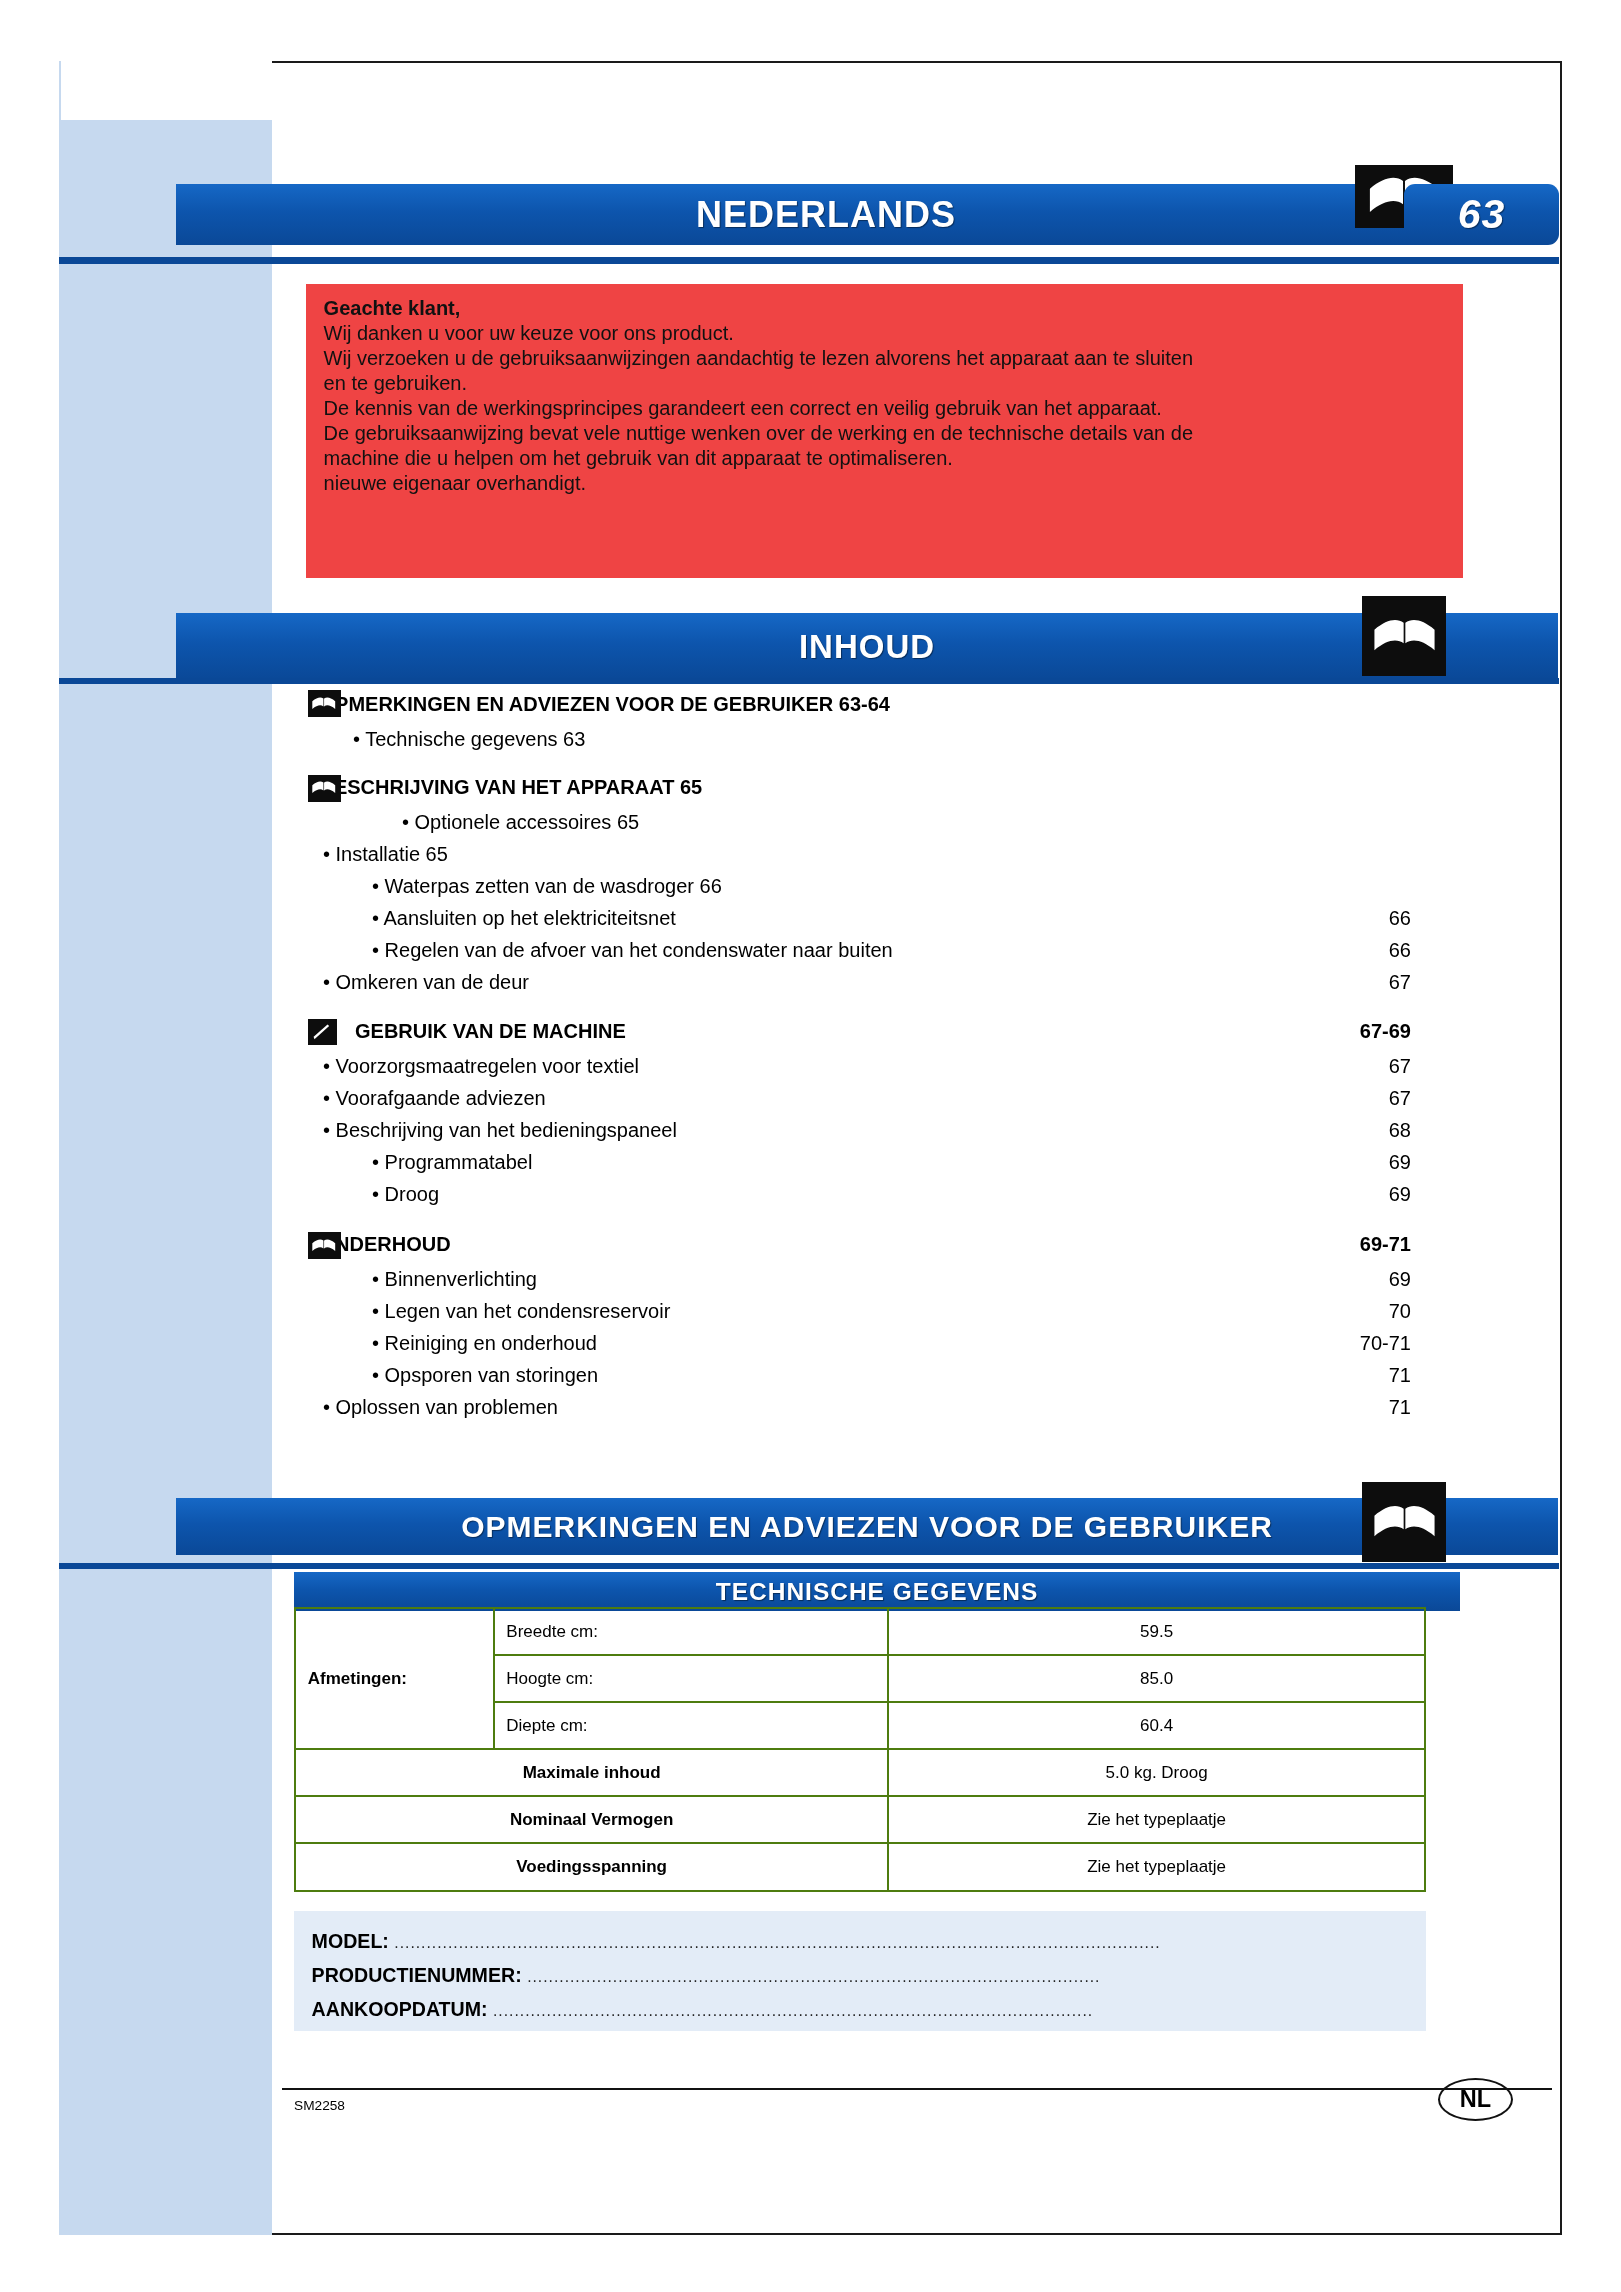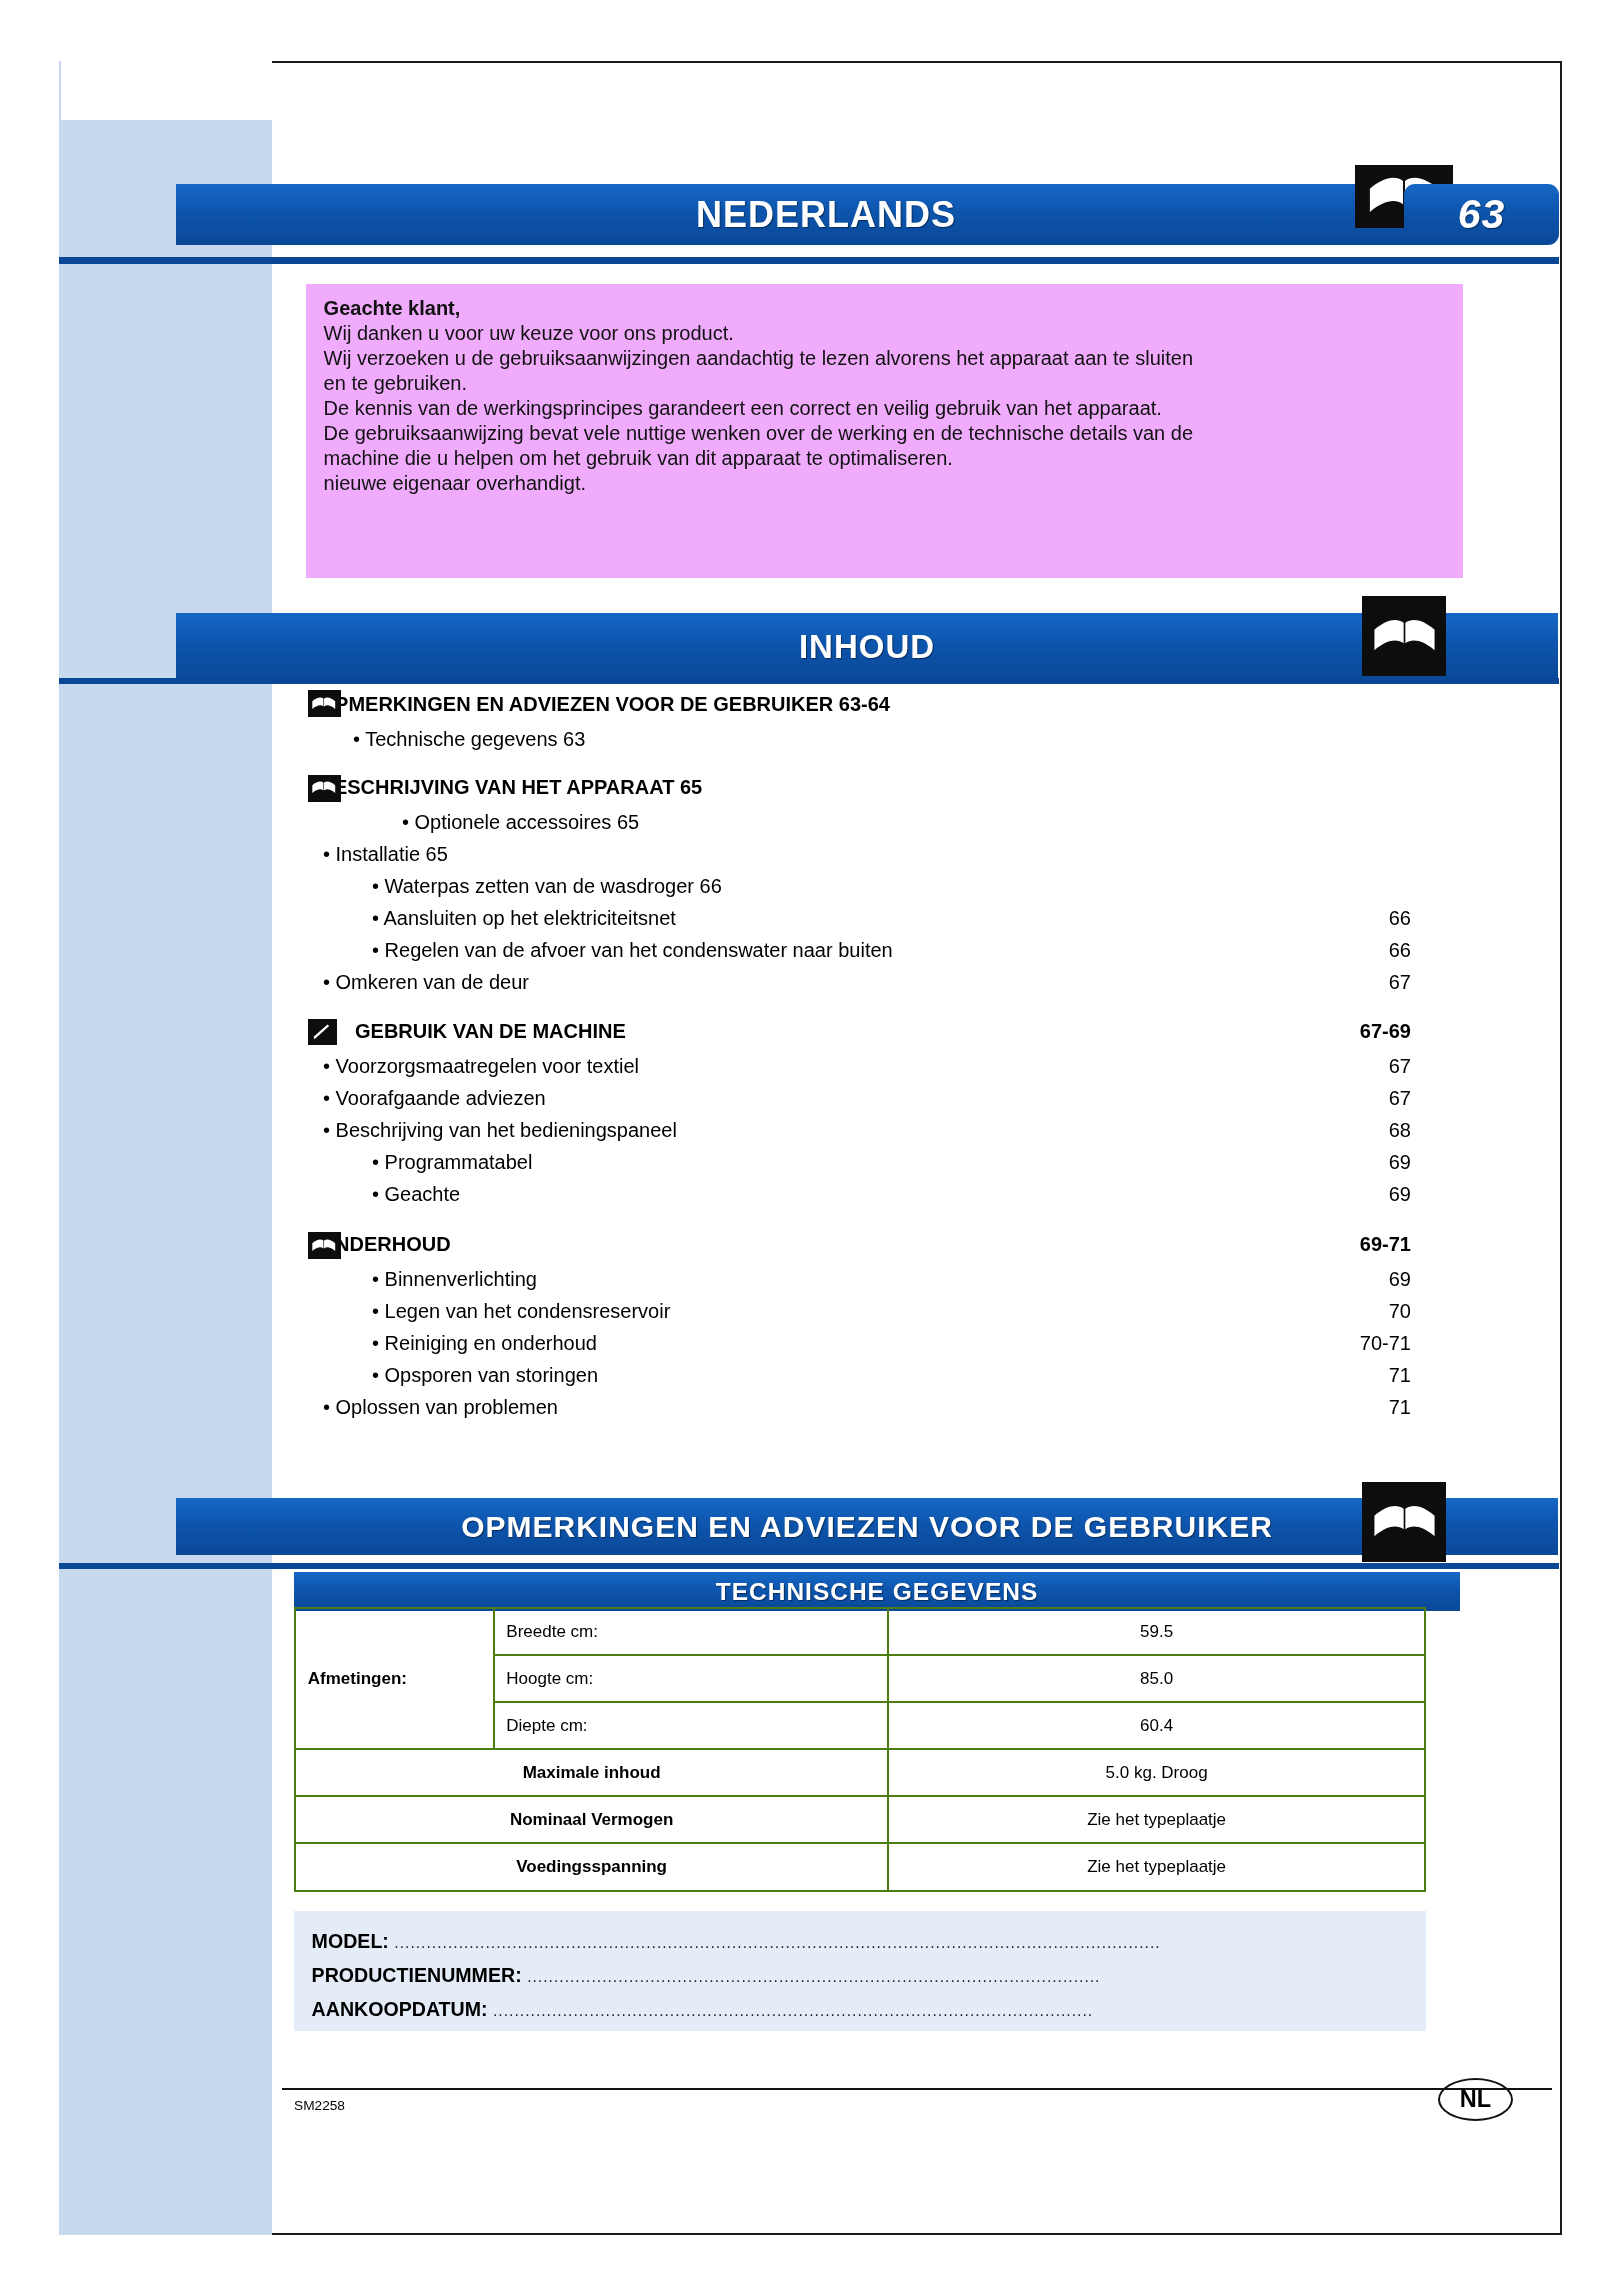--- a/index.html
+++ b/index.html
@@ -79,21 +79,21 @@
     align-items: center;
     justify-content: center;
   }
   .book-icon svg { display: block; }
 
   
   .intro-box {
     position: absolute;
     left: 306px; top: 284px;
     width: 1157px; height: 294px;
-    background: #f0abfc;
+    background: #ef4444;
     padding: 11.8px 17.6px;
     box-sizing: border-box;
   }
   .intro-box p {
     margin: 0;
     font-size: 20px;
     line-height: 25px;
     color: #111;
   }
   .intro-box .lead { font-weight: bold; }
@@ -307,21 +307,21 @@
     </div>
     <div class="toc-row" style="padding-left:29px;">
       <span class="toc-label">• Beschrijving van het bedieningspaneel</span>
       <span class="toc-pg">68</span>
     </div>
     <div class="toc-row" style="padding-left:78px;">
       <span class="toc-label">• Programmatabel</span>
       <span class="toc-pg">69</span>
     </div>
     <div class="toc-row" style="padding-left:78px;">
-      <span class="toc-label">• Geachte</span>
+      <span class="toc-label">• Droog</span>
       <span class="toc-pg">69</span>
     </div>
 
     <div class="toc-row head" style="padding-left:25.5px; margin-top:15.7px;">
       <span class="mini-book" style="left:13.7px; top:5.9px;">
         <svg width="25.5" height="17.6" viewBox="0 0 78 48">
             <path d="M4 40 C18 28 30 26 38 32 L38 8 C30 2 18 4 4 16 Z" fill="#fff"></path>
             <path d="M74 40 C60 28 48 26 40 32 L40 8 C48 2 60 4 74 16 Z" fill="#fff"></path>
           </svg>
       </span>

